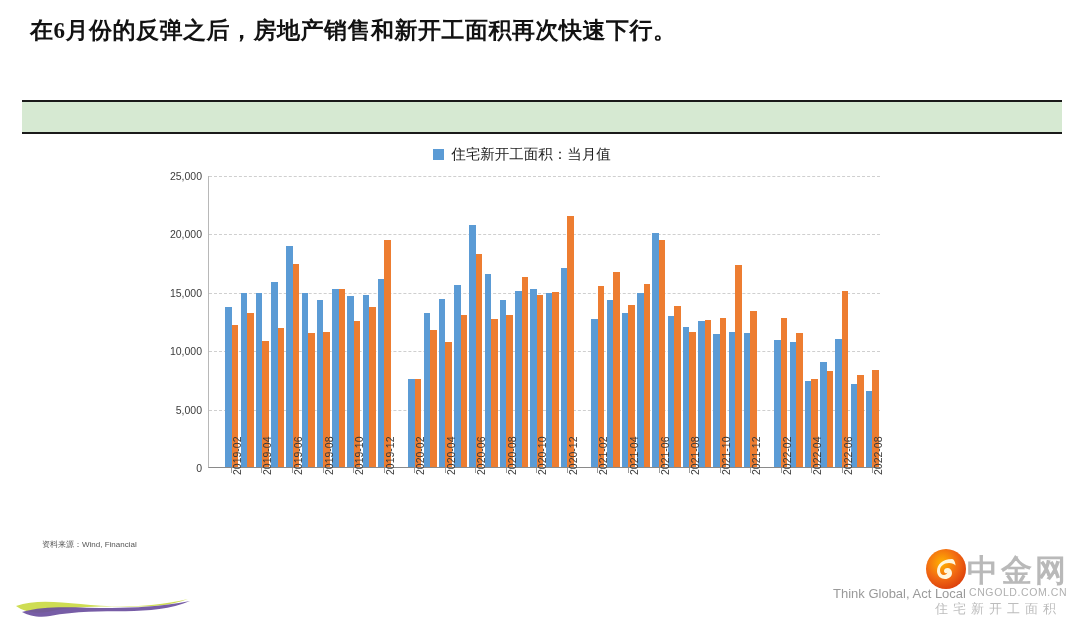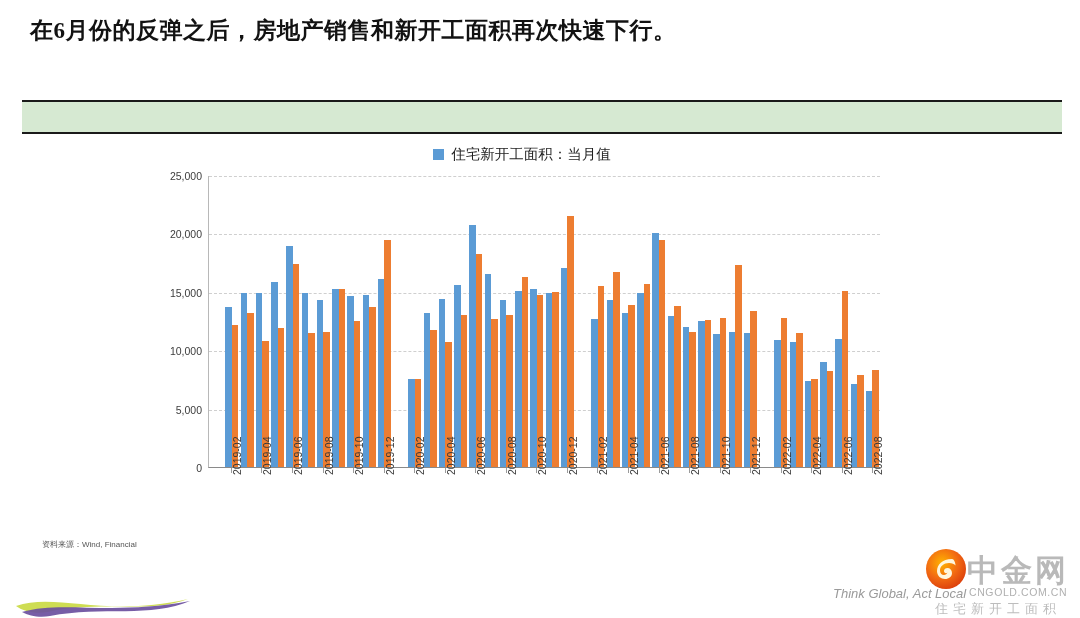--- a/index.html
+++ b/index.html
@@ -73,21 +73,20 @@
   
   #logo{position:absolute;left:10px;top:566px;width:190px;height:48px;}
   #logo-text{
     position:absolute;left:3px;top:0;font-size:22px;color:#1c1c1c;
     font-family:"Liberation Sans",sans-serif;letter-spacing:-.2px;white-space:nowrap;
   }
   #tagline{
     position:absolute;left:833px;top:586px;
     font-size:13px;color:#9a9a9a;white-space:nowrap;
     font-family:"Liberation Sans",sans-serif;
-    font-style:italic;
   }
   
   #watermark{position:absolute;left:925px;top:548px;width:155px;height:70px;}
   #wm-cn{
     position:absolute;left:42px;top:2px;font-size:31px;font-weight:bold;
     color:#b9b9b9;letter-spacing:3px;white-space:nowrap;
     font-family:"DejaVu Sans",sans-serif;
   }
   #wm-url{
     position:absolute;left:44px;top:38px;font-size:10.5px;

